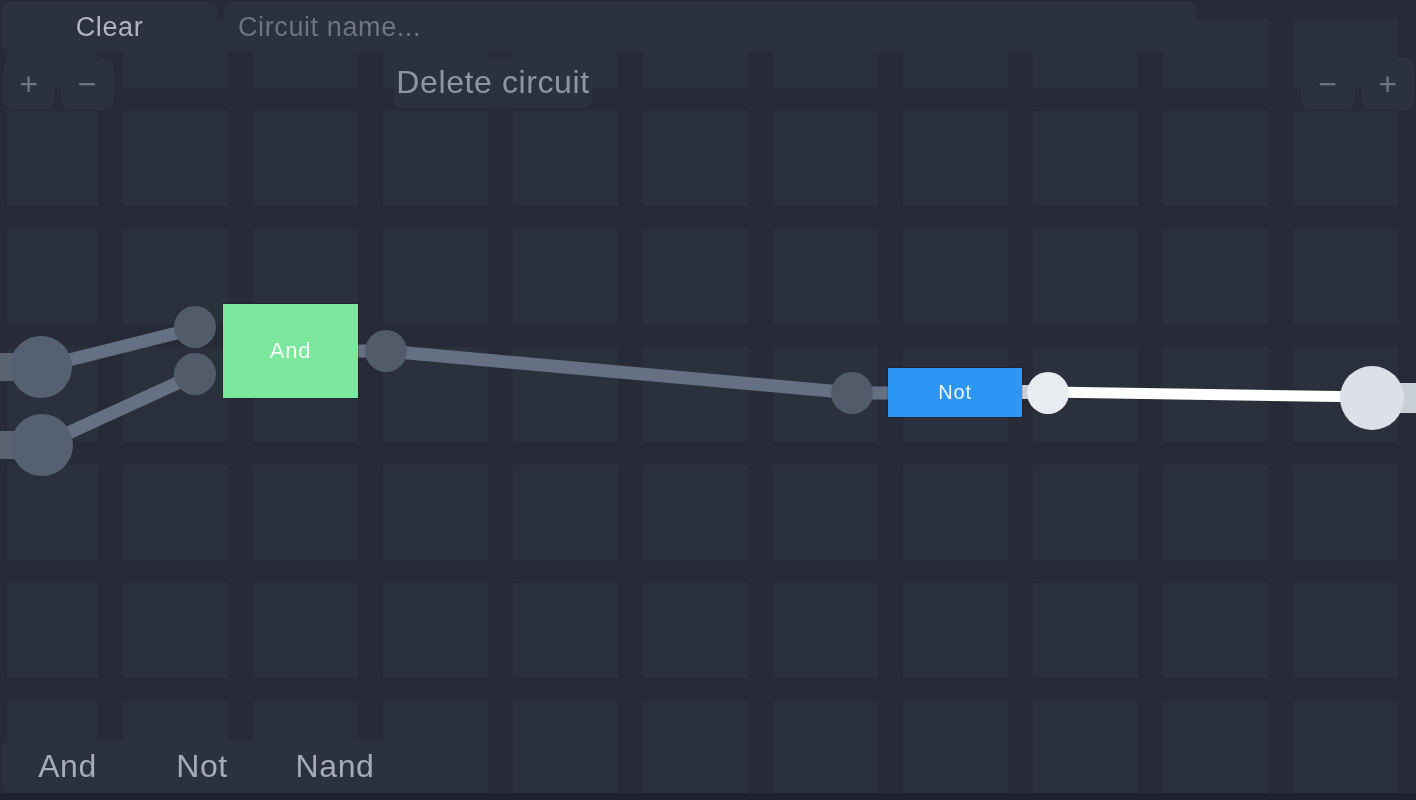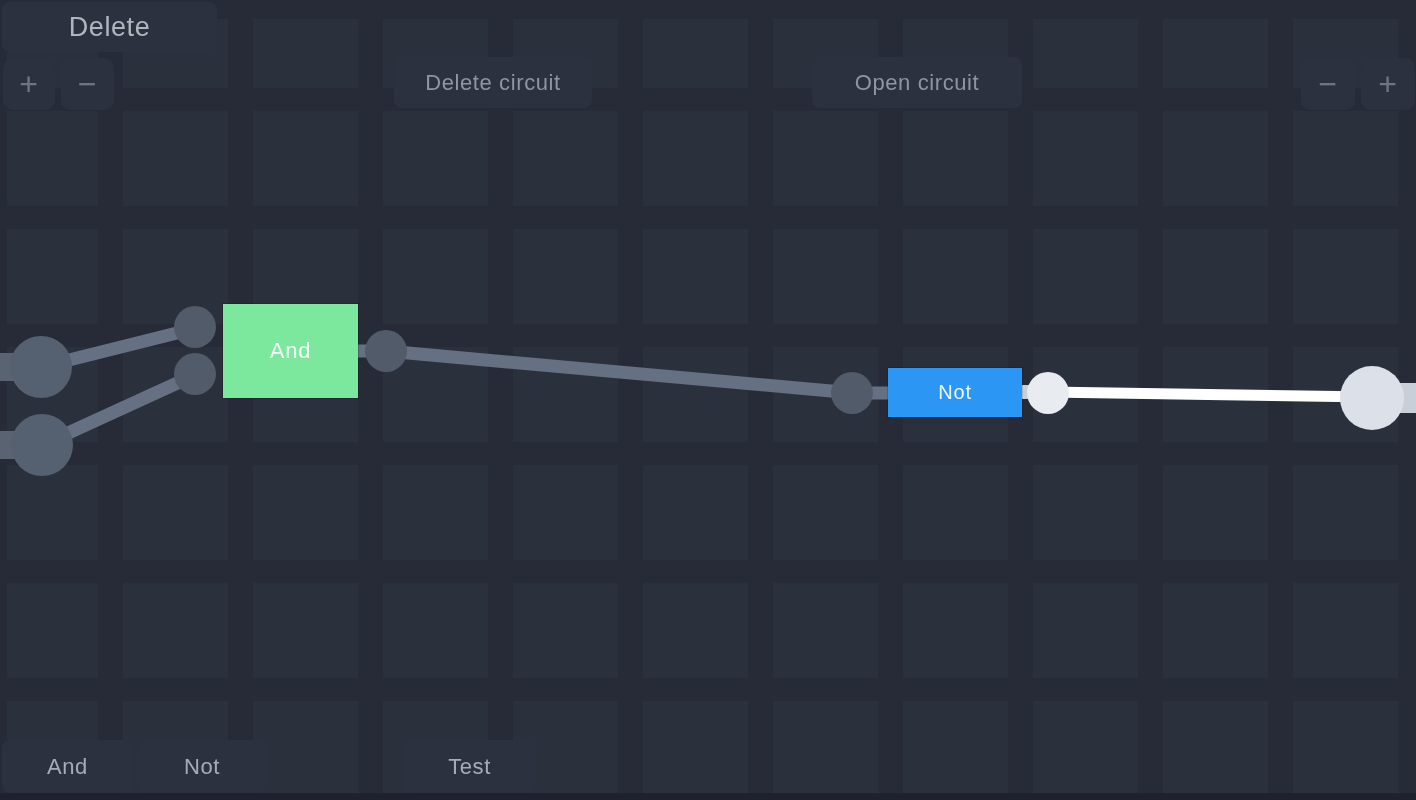--- a/index.html
+++ b/index.html
@@ -16,21 +16,21 @@
     background-position:0 19px, 98px 0;
   }
   .btn{
     position:absolute;
     display:flex;align-items:center;justify-content:center;
     background:#2c3140;
     border:none;border-radius:8px;
     color:#8f95a1;
     font-family:"Liberation Sans", sans-serif;
     font-weight:300;
-    font-size:22px;
+    font-size:32px;
     letter-spacing:0.6px;
     cursor:pointer;
     padding:0;
   }
   .btn.bright{color:#b1b6be;font-size:27px;}
   .btn.square{border-radius:10px;font-size:32px;font-weight:200;color:#6f7683;}
   .palette-btn{color:#a6acb6;}
   #circuit-name{
     position:absolute;
     left:224px;top:2px;width:972px;height:50px;
@@ -88,27 +88,27 @@
     <circle cx="195" cy="327" r="21" style="fill: rgb(82, 91, 106);"></circle>
     <circle cx="195" cy="374" r="21" style="fill: rgb(82, 91, 106);"></circle>
     <circle cx="386" cy="351" r="21" style="fill: rgb(82, 91, 106);"></circle>
     <circle cx="852" cy="393" r="21" style="fill: rgb(82, 91, 106);"></circle>
     <circle cx="1048" cy="393" r="21" style="fill: rgb(232, 235, 240);"></circle>
   </svg>
 
   <div id="and-gate" class="gate" style="background-color: rgb(124, 232, 158);">And</div>
   <div id="not-gate" class="gate" style="background-color: rgb(43, 150, 243);">Not</div>
 
-  <button class="btn bright" style="left:2px;top:2px;width:215px;height:50px;">Delete</button>
+  <button class="btn bright" style="left:2px;top:2px;width:215px;height:50px;">Clear</button>
+  <input id="circuit-name" type="text" placeholder="Circuit name..." style="">
 
   <button class="btn square" style="left:3px;top:58px;width:52px;height:52px;">+</button>
   <button class="btn square" style="left:61px;top:58px;width:53px;height:52px;">−</button>
   <button class="btn" style="left:394px;top:57px;width:198px;height:51px;">Delete circuit</button>
-  <button class="btn" style="left:812px;top:57px;width:210px;height:51px;">Open circuit</button>
   <button class="btn square" style="left:1301px;top:58px;width:54px;height:52px;">−</button>
   <button class="btn square" style="left:1361px;top:58px;width:54px;height:52px;">+</button>
 
   <button class="btn palette-btn" style="left:2px;top:740px;width:131px;height:53px;">And</button>
   <button class="btn palette-btn" style="left:137px;top:740px;width:130px;height:53px;">Not</button>
-  <button class="btn palette-btn" style="left:403px;top:740px;width:133px;height:53px;">Test</button>
+  <button class="btn palette-btn" style="left:270px;top:740px;width:130px;height:53px;">Nand</button>
 
   <div id="bottom-strip"></div>
 </div>
 
 </body></html>

